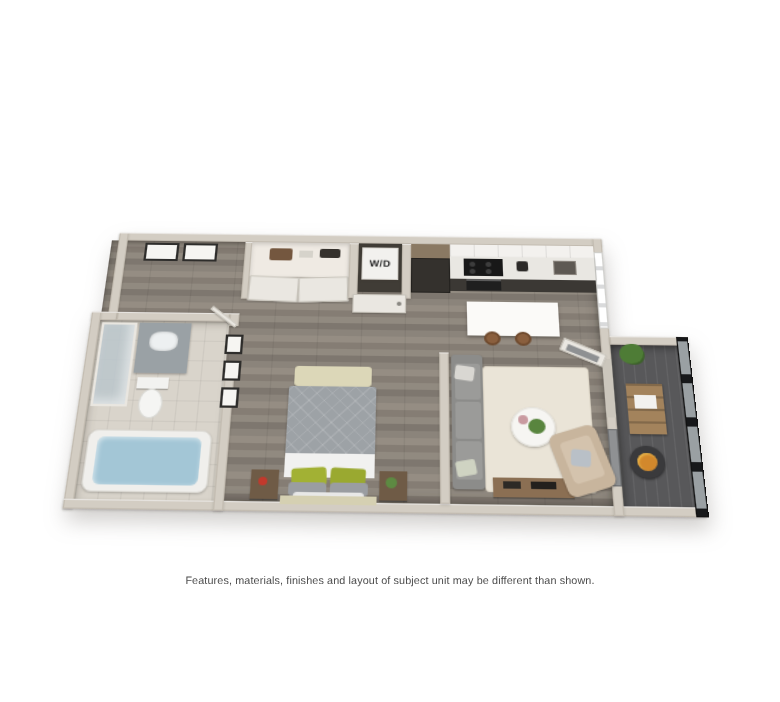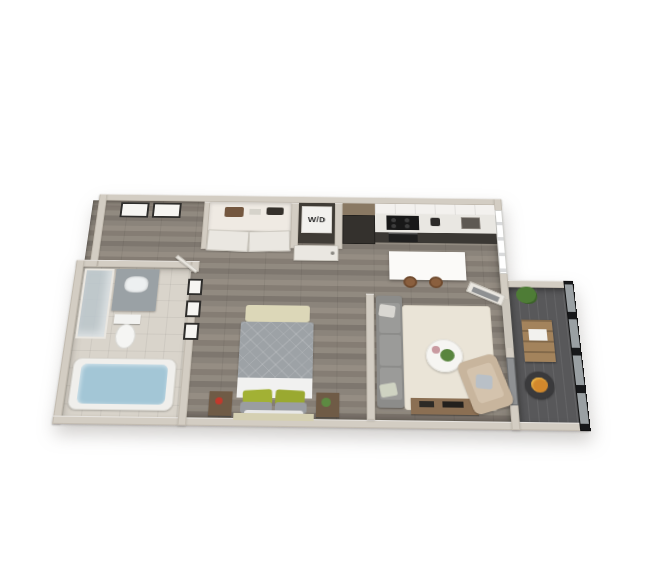--- a/index.html
+++ b/index.html
@@ -175,13 +175,14 @@
     <div style="left:447px;top:102px;width:20px;height:18px;background:#4e7c36;border-radius:50% 40% 50% 45%;box-shadow:2px 2px 0 -1px #3c6129;"></div>
     <div style="left:450px;top:138px;width:30px;height:44px;background:#a3835c;background-image:repeating-linear-gradient(180deg,rgba(0,0,0,.2) 0 2px,rgba(0,0,0,0) 2px 11px);box-shadow:0 1px 2px rgba(0,0,0,.4);"></div>
     <div style="left:456px;top:148px;width:18px;height:12px;background:#f2f1ee;"></div>
     <div style="left:448px;top:192px;width:28px;height:27px;background:#3a3a3c;border-radius:50%;box-shadow:0 1px 2px rgba(0,0,0,.5);"></div>
     <div style="left:454px;top:198px;width:16px;height:15px;background:#d2882c;border-radius:50%;box-shadow:inset 1px 1px 2px #f0c050;"></div>
 
   </div>
 </div>
 
 <div class="disclaimer">
+  <div>Features, materials, finishes and layout of subject unit may be different than shown.</div>
 </div>
 
 </body></html>

